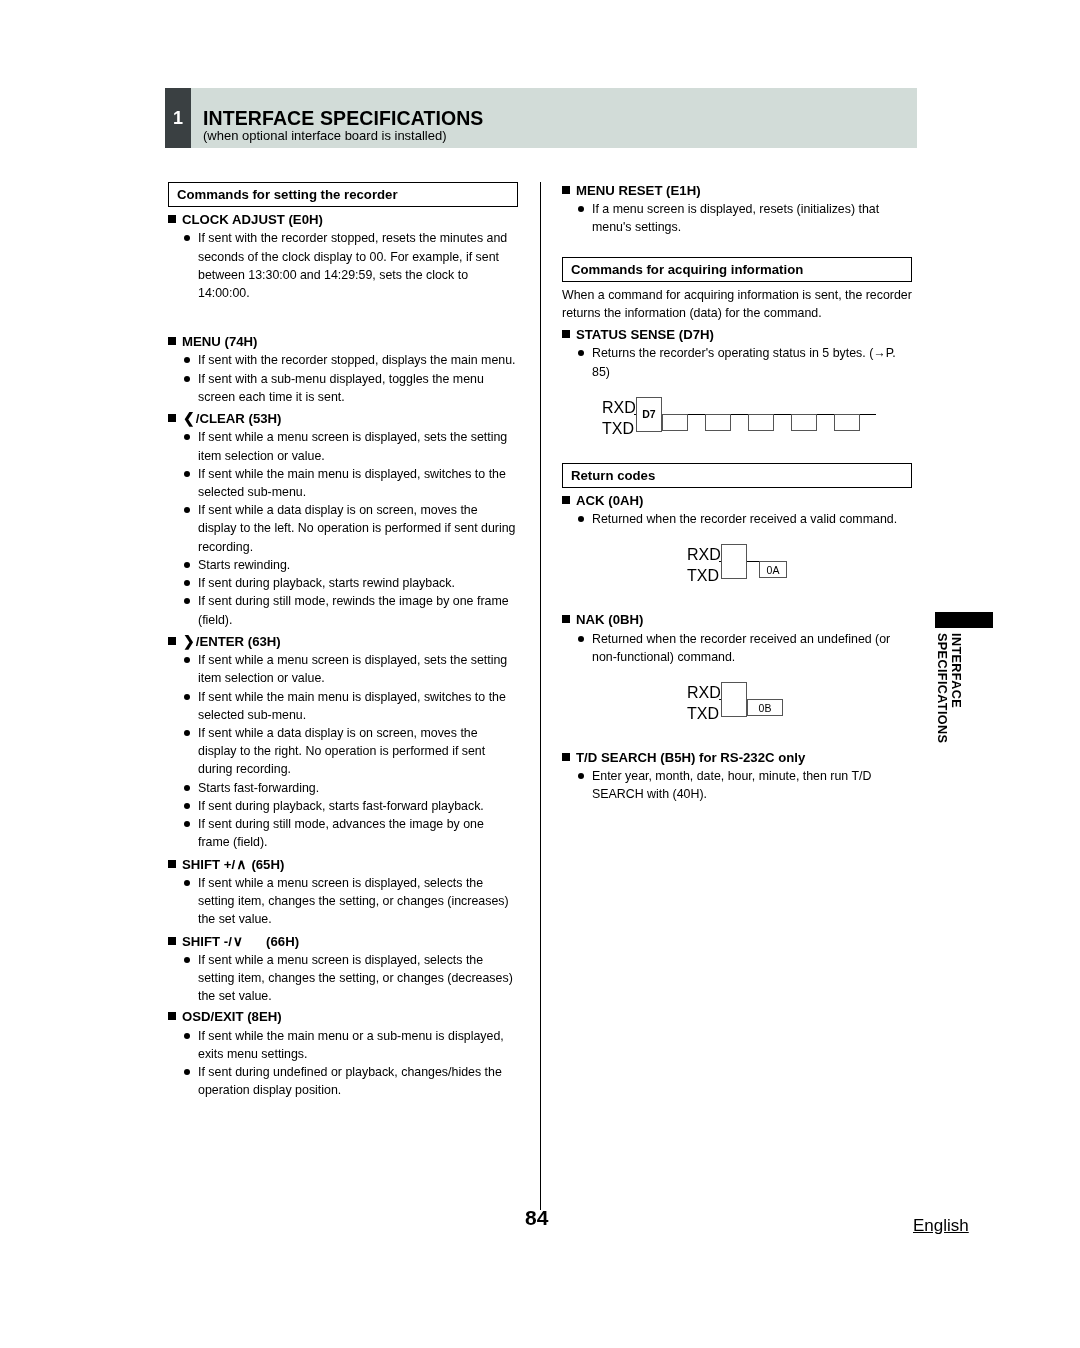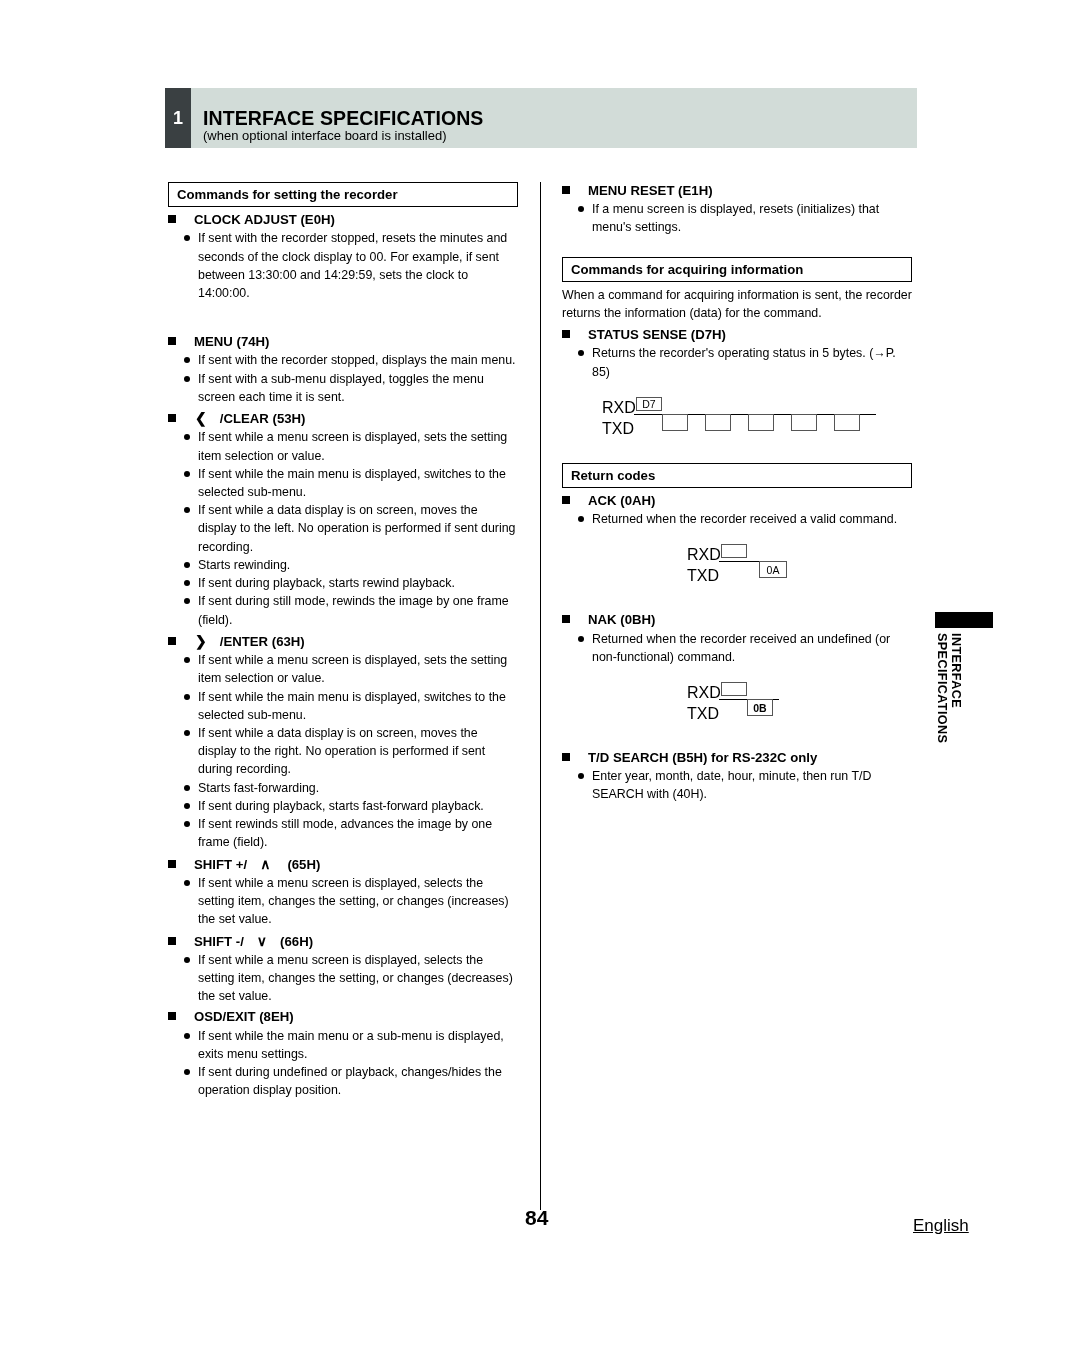--- a/index.html
+++ b/index.html
@@ -56,21 +56,20 @@
     line-height:1.15;
     margin-bottom:4px;
   }
 
   
   .cmd{
     font-size:13.2px; font-weight:bold;
     display:flex; align-items:baseline;
     margin-top:3px; margin-bottom:1px;
     line-height:1.3;
-    gap:12px;
   }
   .sq{
     display:inline-block; width:8px; height:8px; background:#000;
     margin-right:6px; flex:0 0 auto; position:relative; top:-1px;
   }
   .cmd-label{ white-space:pre; }
 
   .glyph{ font-size:14px; font-weight:bold; padding:0 1px; }
 
   
@@ -101,21 +100,21 @@
   .timing .lbl-txd{ position:absolute; left:0; top:25px; }
   .timing .baseline{
     position:absolute; height:1px; background:#000;
   }
   .tbox{
     position:absolute; border:1px solid #555;
     background:#fff;
     font-size:10.5px;
     display:flex; align-items:center; justify-content:center;
   }
-  .tbox.up{ top:2px; height:14px; }
+  .tbox.up{ top:2px; height:35px;font-weight:bold; }
   .tbox.dn{ top:19px; height:17px; }
 
   
   .side-tab{
     position:absolute; left:935px; top:612px;
     width:58px;
   }
   .side-tab .bar{
     width:58px; height:16px; background:#000;
   }
@@ -195,38 +194,38 @@
     <span class="sq"></span>
     <span class="glyph">❯</span>
     <span class="cmd-label">/ENTER (63H)</span>
   </div>
   <ul class="bl">
     <li>If sent while a menu screen is displayed, sets the setting item selection or value.</li>
     <li>If sent while the main menu is displayed, switches to the selected sub-menu.</li>
     <li>If sent while a data display is on screen, moves the display to the right. No operation is performed if sent during recording.</li>
     <li>Starts fast-forwarding.</li>
     <li>If sent during playback, starts fast-forward playback.</li>
-    <li>If sent rewinds still mode, advances the image by one frame (field).</li>
+    <li>If sent during still mode, advances the image by one frame (field).</li>
   </ul>
 
   <div class="cmd">
     <span class="sq"></span>
     <span class="cmd-label">SHIFT +/</span>
     <span class="glyph">∧</span>
     <span class="cmd-label" style="margin-left:4px">(65H)</span>
   </div>
   <ul class="bl">
     <li>If sent while a menu screen is displayed, selects the setting item, changes the setting, or changes (increases) the set value.</li>
   </ul>
 
   <div class="cmd">
     <span class="sq"></span>
     <span class="cmd-label">SHIFT -/</span>
     <span class="glyph">∨</span>
-    <span class="cmd-label" style="margin-left:0">(66H)</span>
+    <span class="cmd-label" style="margin-left:22px">(66H)</span>
   </div>
   <ul class="bl">
     <li>If sent while a menu screen is displayed, selects the setting item, changes the setting, or changes (decreases) the set value.</li>
   </ul>
 
   <div class="cmd">
     <span class="sq"></span>
     <span class="cmd-label">OSD/EXIT (8EH)</span>
   </div>
   <ul class="bl">
@@ -299,21 +298,21 @@
   </div>
   <ul class="bl">
     <li>Returned when the recorder received an undefined (or non-functional) command.</li>
   </ul>
 
   <div class="timing" style="height:46px;margin-left:125px;">
     <div class="lbl-rxd">RXD</div>
     <div class="lbl-txd">TXD</div>
     <div class="baseline" style="left:32px; top:19px; width:60px;"></div>
     <div class="tbox up" style="left:34px; width:26px;"></div>
-    <div class="tbox dn" style="left:60px; width:26px;font-weight:bold;">0B</div>
+    <div class="tbox dn" style="left:60px; width:36px;">0B</div>
   </div>
 
   <div class="gap-s"></div>
 
   <div class="cmd">
     <span class="sq"></span>
     <span class="cmd-label">T/D SEARCH (B5H) for RS-232C only</span>
   </div>
   <ul class="bl">
     <li>Enter year, month, date, hour, minute, then run T/D SEARCH with (40H).</li>

